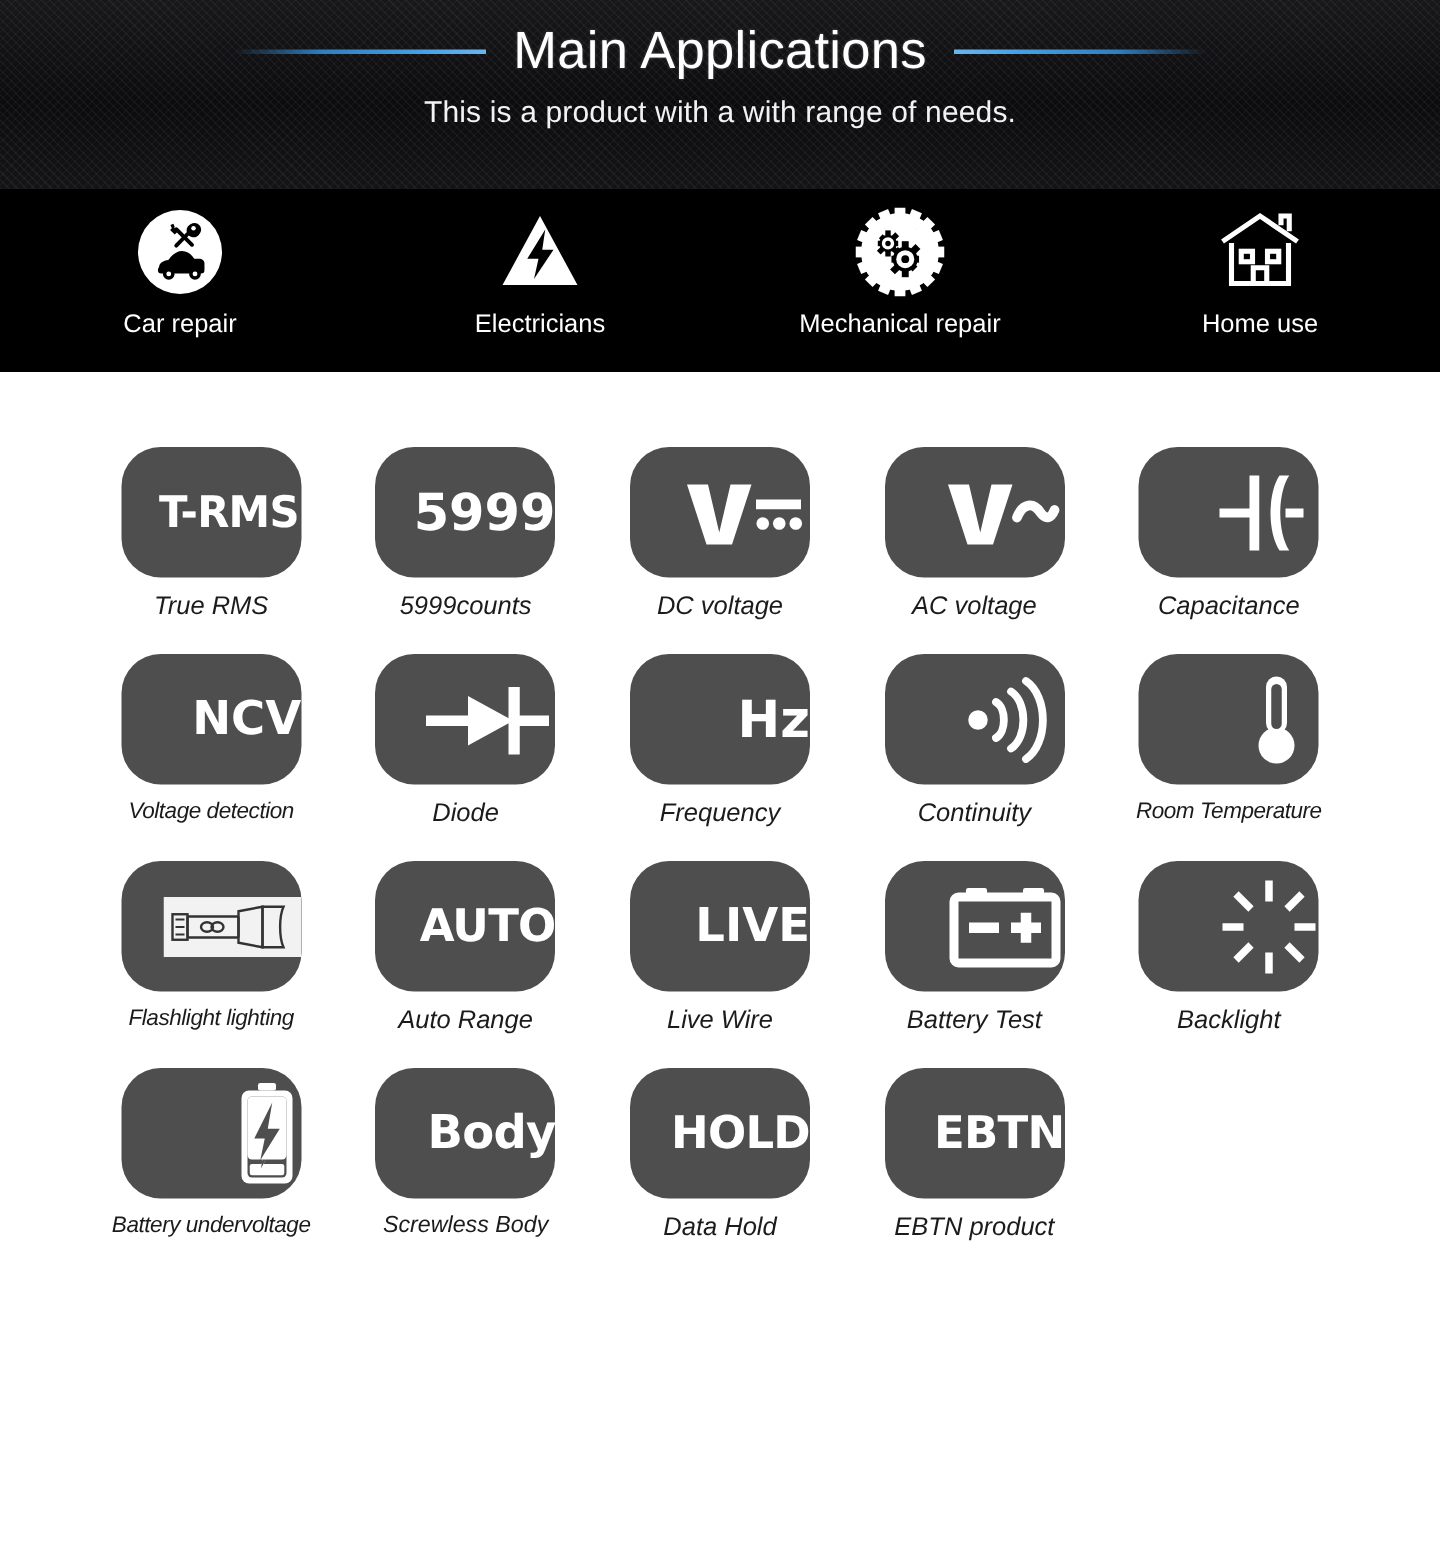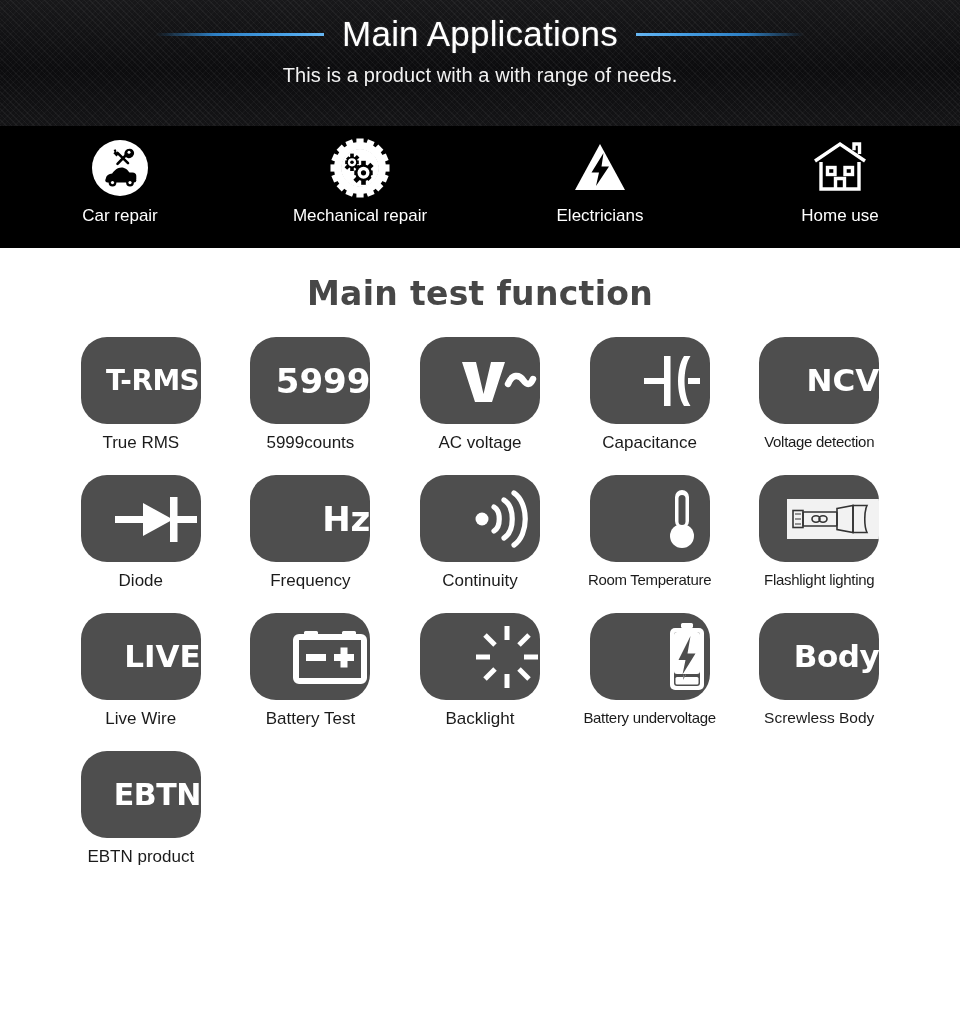--- a/index.html
+++ b/index.html
@@ -132,20 +132,21 @@
   .t-hold   { font-size: 30px; letter-spacing: -0.5px; }
   .t-ebtn   { font-size: 30px; letter-spacing: -0.5px; }
 
   .fn-label {
     margin-top: 9px;
     color: #1b1b1b;
     font-size: 17px;
     font-weight: 400;
     text-align: right;
     white-space: nowrap;
+    font-style: italic;
   }
   .fn-label.sm  { font-size: 15.5px; }
   .fn-label.xs  { font-size: 15px; letter-spacing: -0.3px; }
 
   svg { display: block; }
 </style>
 </head>
 <body>
 
 <div class="page">
@@ -183,20 +184,30 @@
 
           <path d="M17 41.5 c0-3.2 3-4.6 6.2-5.1 2.2-3.2 5.4-6.0 9.2-6.0 3.8 0 6.4 2.5 8.1 5.1 h2.9 c2.5 0 3.9 1.3 3.9 3.2 v3.6 h-30.3 z" fill="#000"></path>
           <rect x="16.3" y="40.8" width="31" height="4.6" rx="2.2" fill="#000"></rect>
           <circle cx="23.5" cy="45.6" r="3.9" fill="#000"></circle>
           <circle cx="23.5" cy="45.6" r="1.6" fill="#fff"></circle>
           <circle cx="41.0" cy="45.6" r="3.9" fill="#000"></circle>
           <circle cx="41.0" cy="45.6" r="1.6" fill="#fff"></circle>
         </svg>
       </span>
       <span class="app-label">Car repair</span>
+    </div>
+
+    <div class="app-item">
+      <span class="app-ico">
+        <svg width="62" height="62" viewBox="0 0 62 62">
+          <path d="M31 7 L56 53 L6 53 Z" fill="#ffffff"></path>
+          <path d="M34.5 16 L22.5 35.5 L30 35.5 L27 49 L40 29.5 L32.5 29.5 Z" fill="#000000"></path>
+        </svg>
+      </span>
+      <span class="app-label">Electricians</span>
     </div>
 
     <div class="app-item">
       <span class="app-ico">
         <svg width="62" height="62" viewBox="0 0 62 62">
 
           <g fill="#ffffff">
             <path d="M31 5 a26 26 0 1 0 0 52 a26 26 0 1 0 0-52 z
                      M31 12.5 a18.5 18.5 0 1 1 0 37 a18.5 18.5 0 1 1 0-37 z"></path>
             <g>
@@ -253,64 +264,65 @@
           <circle cx="34.5" cy="35.8" r="6.0" fill="#ffffff"></circle>
           <circle cx="34.5" cy="35.8" r="2.6" fill="#000000"></circle>
         </svg>
       </span>
       <span class="app-label">Mechanical repair</span>
     </div>
 
     <div class="app-item">
       <span class="app-ico">
         <svg width="62" height="62" viewBox="0 0 62 62">
-          <path d="M31 7 L56 53 L6 53 Z" fill="#ffffff"></path>
-          <path d="M34.5 16 L22.5 35.5 L30 35.5 L27 49 L40 29.5 L32.5 29.5 Z" fill="#000000"></path>
-        </svg>
-      </span>
-      <span class="app-label">Electricians</span>
-    </div>
-
-    <div class="app-item">
-      <span class="app-ico">
-        <svg width="62" height="62" viewBox="0 0 62 62">
           <g fill="none" stroke="#ffffff" stroke-width="3.4">
             <path d="M6 24 L31 7 L56 24" stroke-linejoin="miter"></path>
             <path d="M45 13.2 L45 7 L50.5 7 L50.5 17.1"></path>
             <path d="M12 25 L12 52 L50 52 L50 25"></path>
             <rect x="18.5" y="30.5" width="7.5" height="7"></rect>
             <rect x="36" y="30.5" width="7.5" height="7"></rect>
             <path d="M26.5 52 L26.5 41.5 L35.5 41.5 L35.5 52"></path>
           </g>
         </svg>
       </span>
       <span class="app-label">Home use</span>
     </div>
 
   </div>
 
   <div class="fn-section">
-    <div class="fn-title">Main test function</div>
 
     <div class="fn-grid">
 
       <div class="fn-cell">
         <div class="tile">
           <span class="tile-text t-trms">T-RMS</span>
         </div>
         <div class="fn-label">True RMS</div>
       </div>
 
       <div class="fn-cell">
         <div class="tile">
           <span class="tile-text t-5999">5999</span>
         </div>
         <div class="fn-label">5999counts</div>
       </div>
 
+      <div class="fn-cell">
+        <div class="tile">
+          <svg width="92" height="56" viewBox="0 0 92 56">
+            <path d="M10 9 L24 9 L31.5 41 L39 9 L53 9 L40 49 L23 49 Z" fill="#fff"></path>
+            <rect x="56" y="19" width="30" height="6.5" fill="#fff"></rect>
+            <circle cx="60.5" cy="35" r="4.2" fill="#fff"></circle>
+            <circle cx="71.5" cy="35" r="4.2" fill="#fff"></circle>
+            <circle cx="82.5" cy="35" r="4.2" fill="#fff"></circle>
+          </svg>
+        </div>
+        <div class="fn-label">DC voltage</div>
+      </div>
 
       <div class="fn-cell">
         <div class="tile">
           <svg width="92" height="56" viewBox="0 0 92 56">
             <path d="M14 9 L28 9 L35.5 41 L43 9 L57 9 L44 49 L27 49 Z" fill="#fff"></path>
             <path d="M60 31 C64 21 71 21 75.5 27.5 C79 32.5 82.5 32 85 26" fill="none" stroke="#fff" stroke-width="6.5" stroke-linecap="round"></path>
           </svg>
         </div>
         <div class="fn-label">AC voltage</div>
       </div>
@@ -390,20 +402,26 @@
               <path d="M50 9.5 L66 6.5 L66 33.5 L50 30.5 Z"></path>
               <path d="M66 6.5 L80 6.5 C77 13 77 27 80 33.5 L66 33.5 Z"></path>
               <ellipse cx="29" cy="20" rx="4" ry="3.2"></ellipse>
               <ellipse cx="36" cy="20" rx="4" ry="3.2"></ellipse>
             </g>
           </svg>
         </div>
         <div class="fn-label xs">Flashlight lighting</div>
       </div>
 
+      <div class="fn-cell">
+        <div class="tile">
+          <span class="tile-text t-auto">AUTO</span>
+        </div>
+        <div class="fn-label">Auto Range</div>
+      </div>
 
       <div class="fn-cell">
         <div class="tile">
           <span class="tile-text t-live">LIVE</span>
         </div>
         <div class="fn-label">Live Wire</div>
       </div>
 
       <div class="fn-cell">
         <div class="tile">
@@ -455,20 +473,26 @@
         <div class="fn-label xs">Battery undervoltage</div>
       </div>
 
       <div class="fn-cell">
         <div class="tile">
           <span class="tile-text t-body">Body</span>
         </div>
         <div class="fn-label sm">Screwless Body</div>
       </div>
 
+      <div class="fn-cell">
+        <div class="tile">
+          <span class="tile-text t-hold">HOLD</span>
+        </div>
+        <div class="fn-label">Data Hold</div>
+      </div>
 
       <div class="fn-cell">
         <div class="tile">
           <span class="tile-text t-ebtn">EBTN</span>
         </div>
         <div class="fn-label">EBTN product</div>
       </div>
 
     </div>
   </div>

